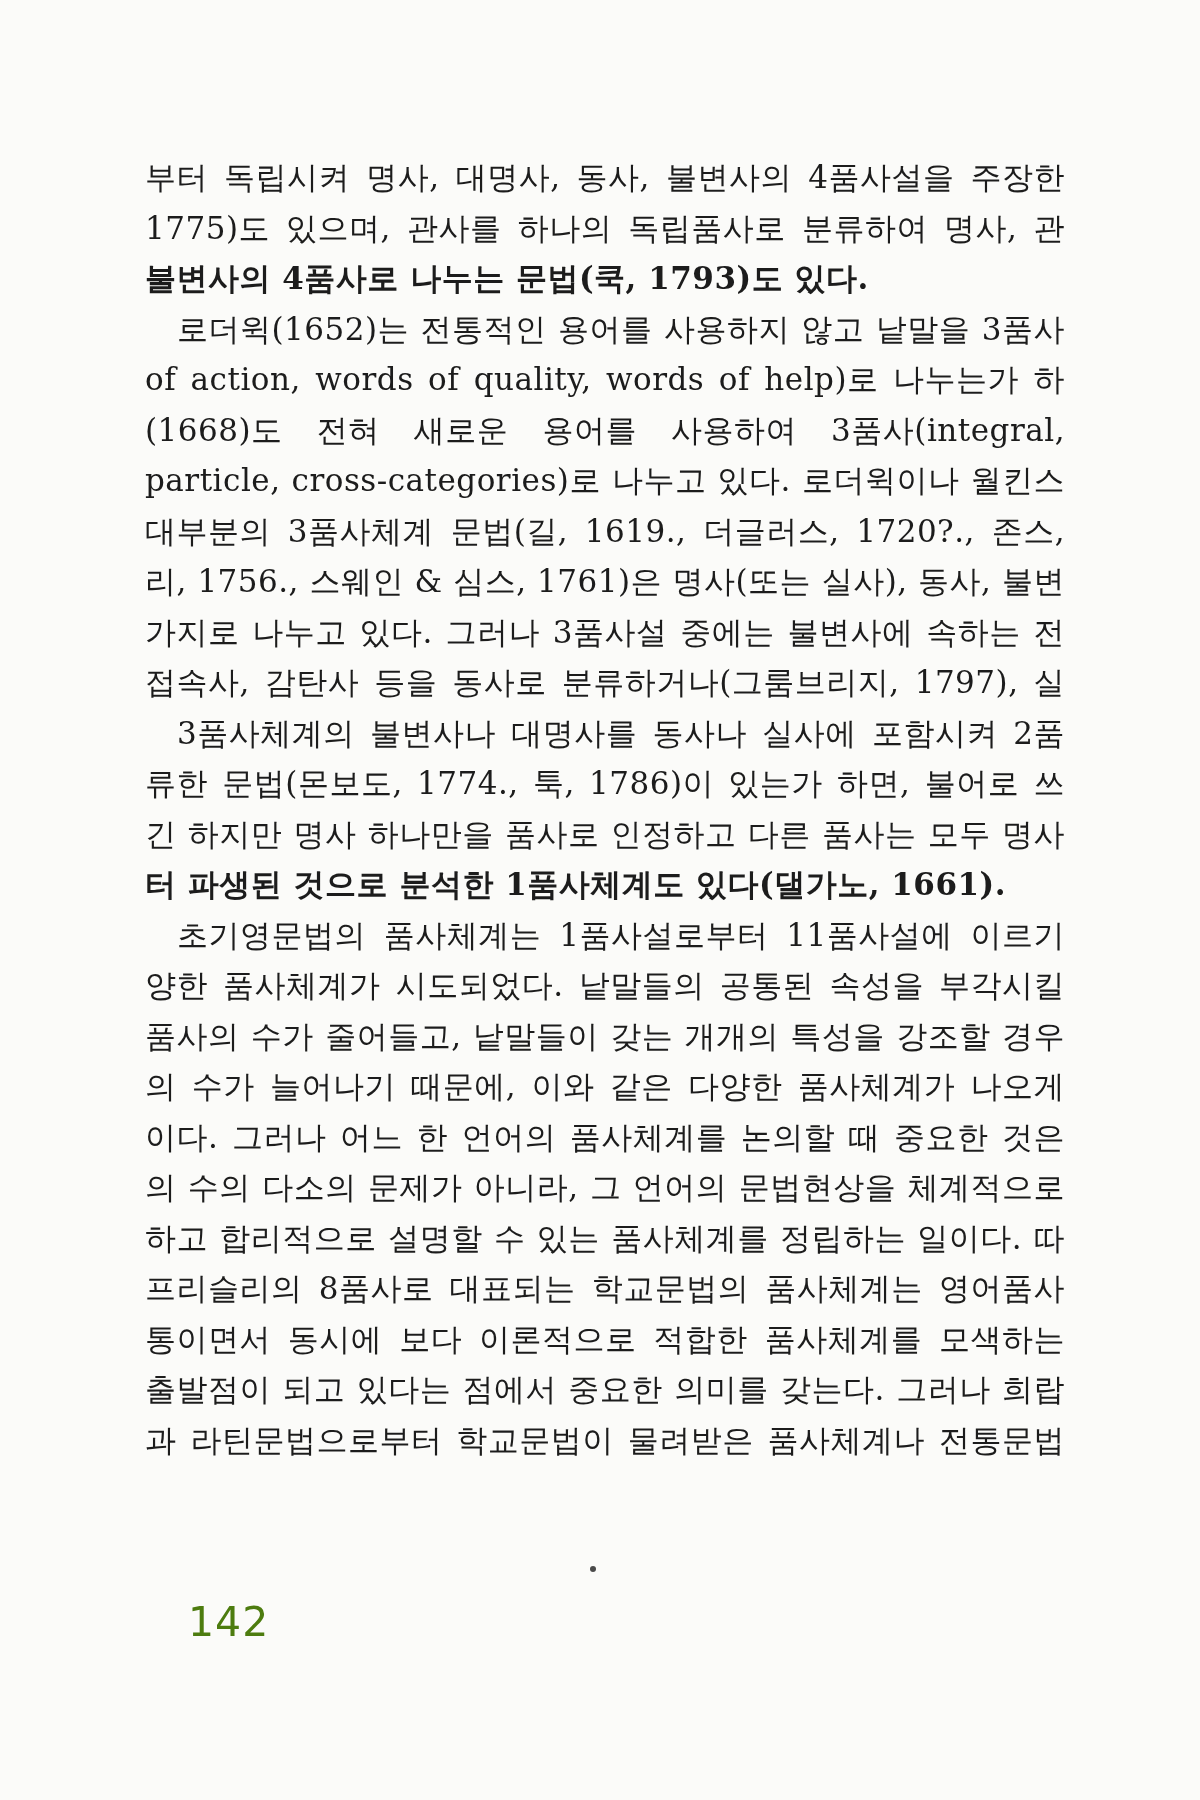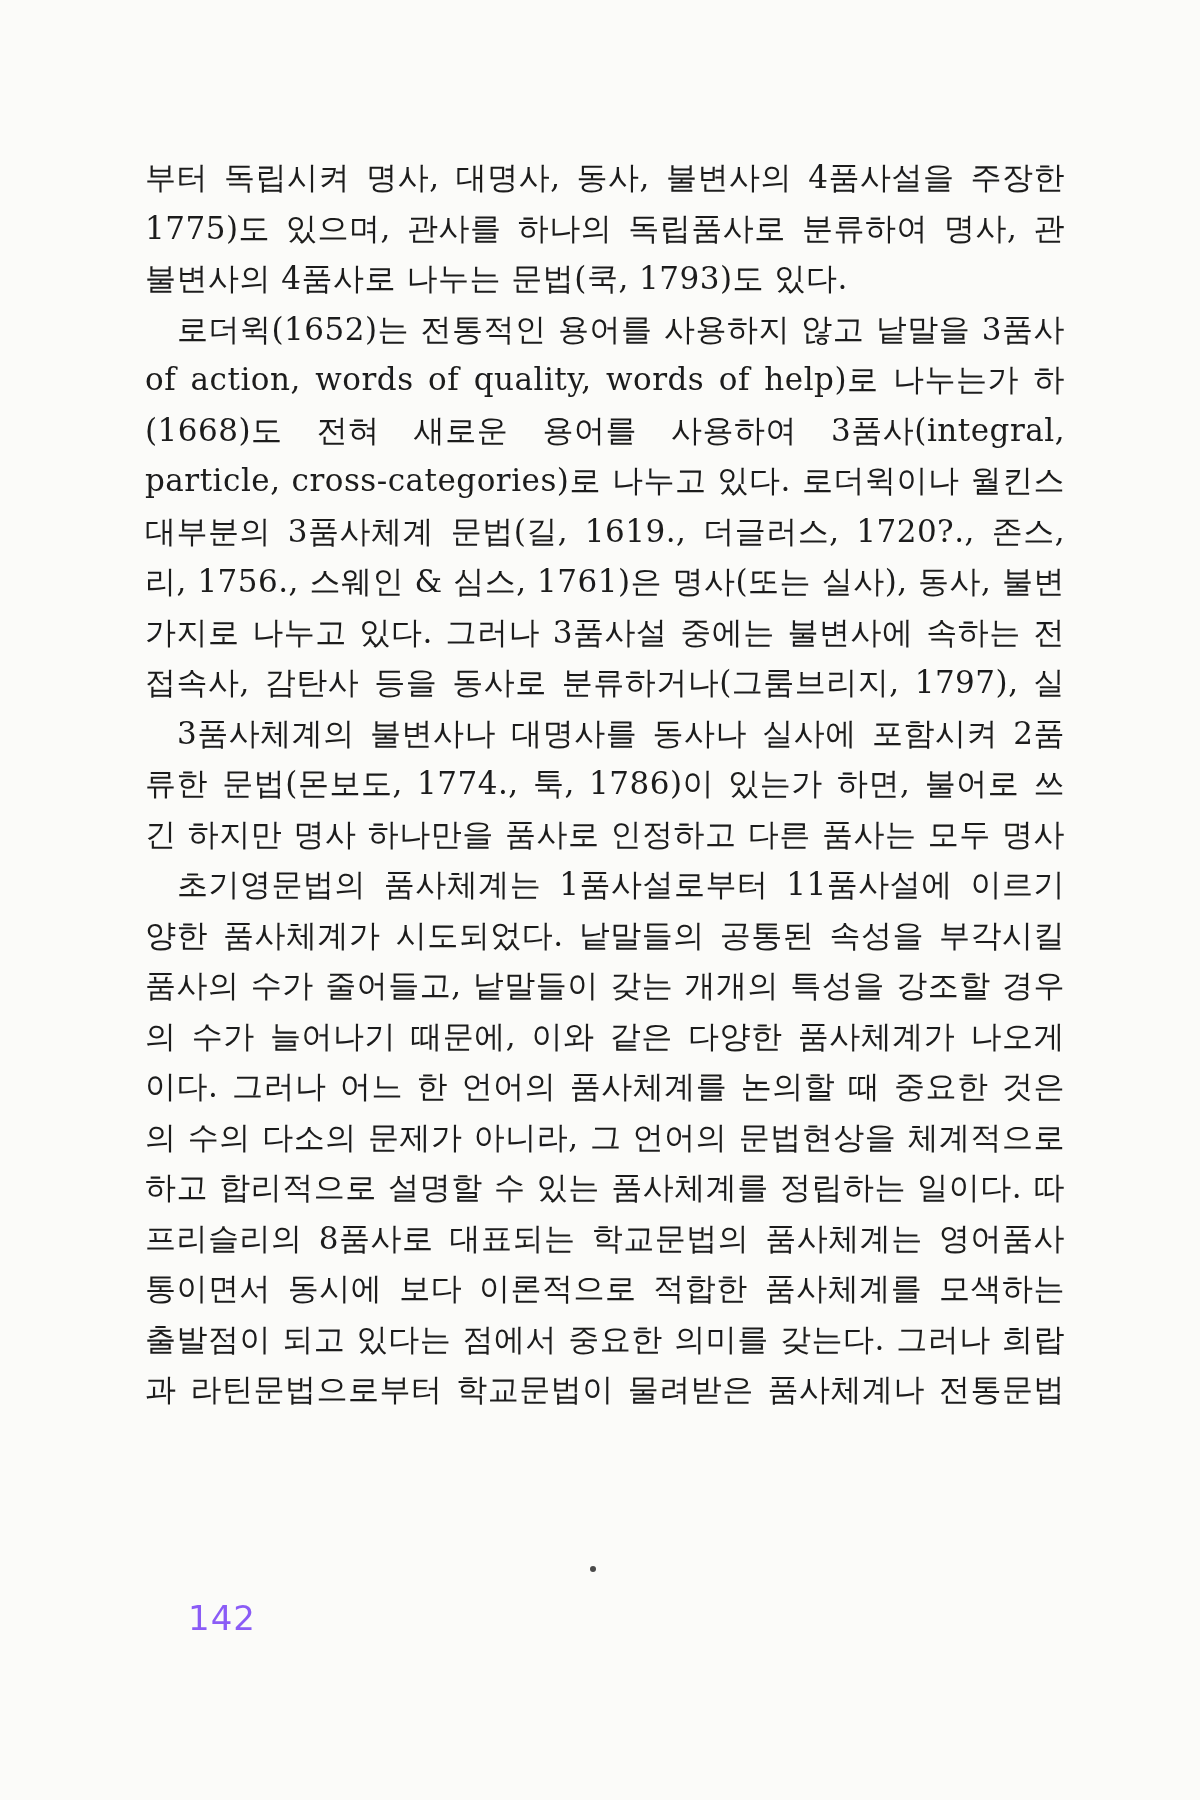--- a/index.html
+++ b/index.html
@@ -23,27 +23,27 @@
     font-size: 31px;
     line-height: 50.5px;
     height: 50.5px;
     text-align: justify;
     text-align-last: justify;
     letter-spacing: 0.5px;
     white-space: normal;
     overflow: hidden;
   }
   .line.indent { text-indent: 32px; }
-  .line.no-justify { text-align-last: left; }
+  .line.no-justify { text-align-last: left; font-weight: bold; }
   .page-number {
     position: absolute;
     left: 188px;
     top: 1598px;
-    font-size: 34px;
-    color: #8b5cf6;
+    font-size: 41px;
+    color: #4d7c0f;
     font-family: "DejaVu Sans", "Liberation Sans", sans-serif;
     letter-spacing: 1px;
   }
   .artifact-dot {
     position: absolute;
     left: 590px;
     top: 1566px;
     width: 6px;
     height: 6px;
     border-radius: 50%;
@@ -67,20 +67,21 @@
         <div class="line">particle, cross-categories)로 나누고 있다. 로더윅이나 월킨스와는 달리,</div>
         <div class="line">대부분의 3품사체계 문법(길, 1619., 더글러스, 1720?., 존스, 1724., 베일</div>
         <div class="line">리, 1756., 스웨인 &amp; 심스, 1761)은 명사(또는 실사), 동사, 불변사의 세</div>
         <div class="line">가지로 나누고 있다. 그러나 3품사설 중에는 불변사에 속하는 전치사,</div>
         <div class="line">접속사, 감탄사 등을 동사로 분류하거나(그룸브리지, 1797), 실사, 형용</div>
       </div>
       <div class="para">
         <div class="line indent">3품사체계의 불변사나 대명사를 동사나 실사에 포함시켜 2품사로 분</div>
         <div class="line">류한 문법(몬보도, 1774., 툭, 1786)이 있는가 하면, 불어로 쓰여진 것이</div>
         <div class="line">긴 하지만 명사 하나만을 품사로 인정하고 다른 품사는 모두 명사로부</div>
+        <div class="line no-justify">터 파생된 것으로 분석한 1품사체계도 있다(댈가노, 1661).</div>
       </div>
       <div class="para">
         <div class="line indent">초기영문법의 품사체계는 1품사설로부터 11품사설에 이르기까지 다</div>
         <div class="line">양한 품사체계가 시도되었다. 낱말들의 공통된 속성을 부각시킬 경우</div>
         <div class="line">품사의 수가 줄어들고, 낱말들이 갖는 개개의 특성을 강조할 경우 품사</div>
         <div class="line">의 수가 늘어나기 때문에, 이와 같은 다양한 품사체계가 나오게 된 것</div>
         <div class="line">이다. 그러나 어느 한 언어의 품사체계를 논의할 때 중요한 것은 품사</div>
         <div class="line">의 수의 다소의 문제가 아니라, 그 언어의 문법현상을 체계적으로 기술</div>
         <div class="line">하고 합리적으로 설명할 수 있는 품사체계를 정립하는 일이다. 따라서</div>
         <div class="line">프리슬리의 8품사로 대표되는 학교문법의 품사체계는 영어품사론의 전</div>

